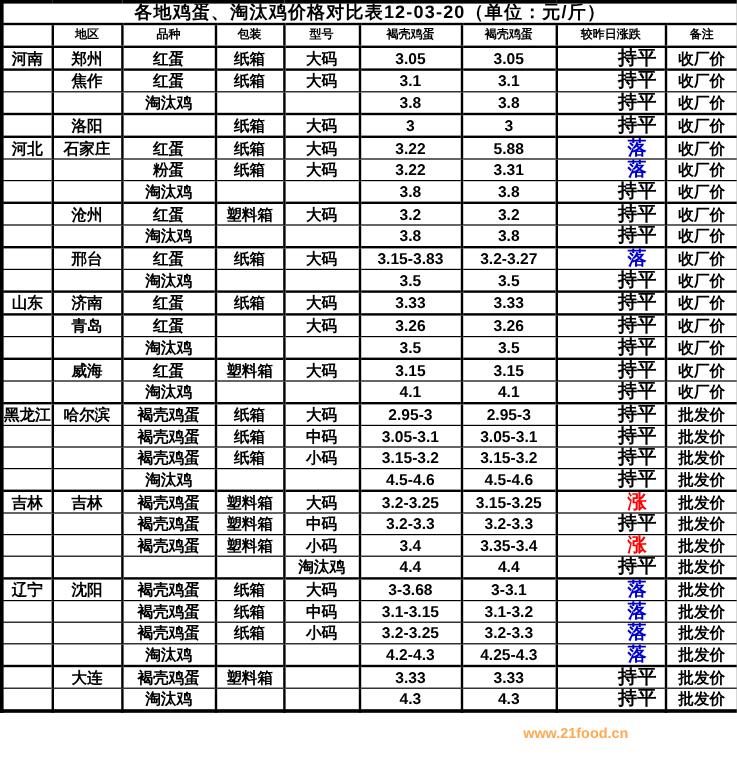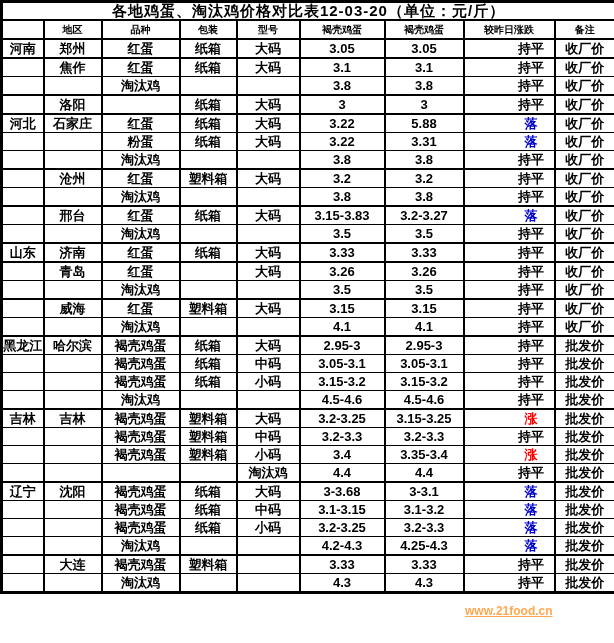--- a/index.html
+++ b/index.html
@@ -19,25 +19,25 @@
     font-weight:bold;font-size:13px;color:#000;
     height:17px;line-height:17px;padding:0;
     white-space:nowrap;overflow:hidden;
   }
   tr.grp td{border-top:2px solid #000;}
   #header-row th{border-top:2px solid #000;border-bottom:2px solid #000;font-size:10px;}
   #title-cell{
     border-top:none;border-left:none;
     font-size:15px;height:16px;line-height:16px;letter-spacing:1px;
   }
-  td.chg{font-size:13px;padding-left:44px;}
+  td.chg{font-size:16px;padding-left:44px;}
   .watermark{
-    position:absolute;left:465px;top:604px;
+    position:absolute;left:436px;top:604px;
     font-size:12px;font-weight:bold;opacity:.85;
-    pointer-events:none;z-index:5;text-decoration:underline;
+    pointer-events:none;z-index:5;
   }
 </style>
 </head>
 <body>
 
 <table>
   <colgroup id="colgroup">
       <col style="width: 42px;">
       <col style="width: 58px;">
       <col style="width: 78px;">

